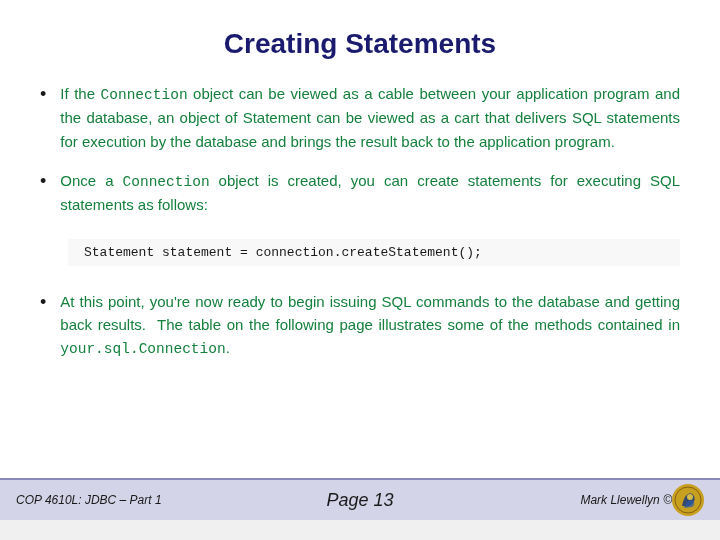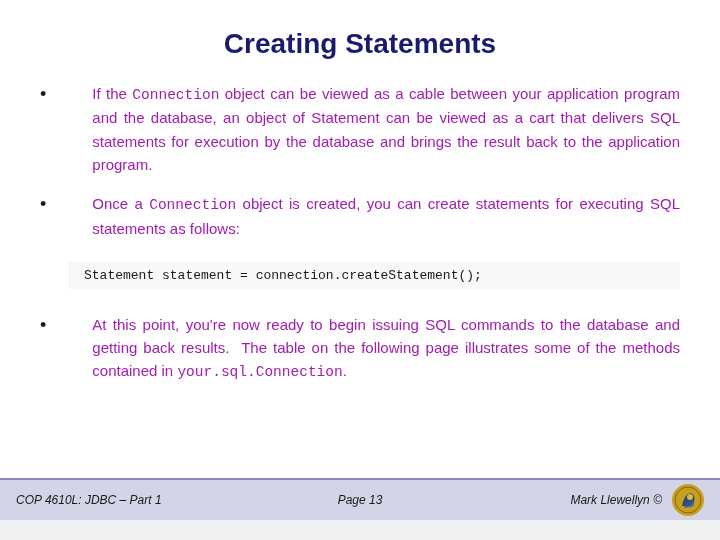--- a/index.html
+++ b/index.html
@@ -46,24 +46,23 @@
     .bullet {
       font-size: 18px;
       color: #1a1a1a;
       margin-right: 14px;
       margin-top: 2px;
       flex-shrink: 0;
     }
 
     .bullet-text {
       font-size: 15px;
-      color: #a21caf;
+      color: #15803d;
       line-height: 1.55;
       text-align: justify;
-      margin-left: 32px;
     }
 
     .bullet-text .mono {
       font-family: 'Courier New', Courier, monospace;
       font-size: 14.5px;
     }
 
     .code-block {
       background: #f8f8f8;
       border: none;
@@ -87,35 +86,34 @@
     .footer-left {
       flex: 1;
       font-size: 12px;
       color: #1a1a1a;
       font-style: italic;
     }
 
     .footer-center {
       flex: 1;
       text-align: center;
-      font-size: 12px;
+      font-size: 18px;
       color: #1a1a1a;
       font-style: italic;
     }
 
     .footer-right {
       flex: 1;
       text-align: right;
       font-size: 12px;
       color: #1a1a1a;
       font-style: italic;
       display: flex;
       align-items: center;
       justify-content: flex-end;
-      gap: 10px;
     }
 
     .logo {
       width: 32px;
       height: 32px;
       background: #c8a020;
       border-radius: 50%;
       display: flex;
       align-items: center;
       justify-content: center;

